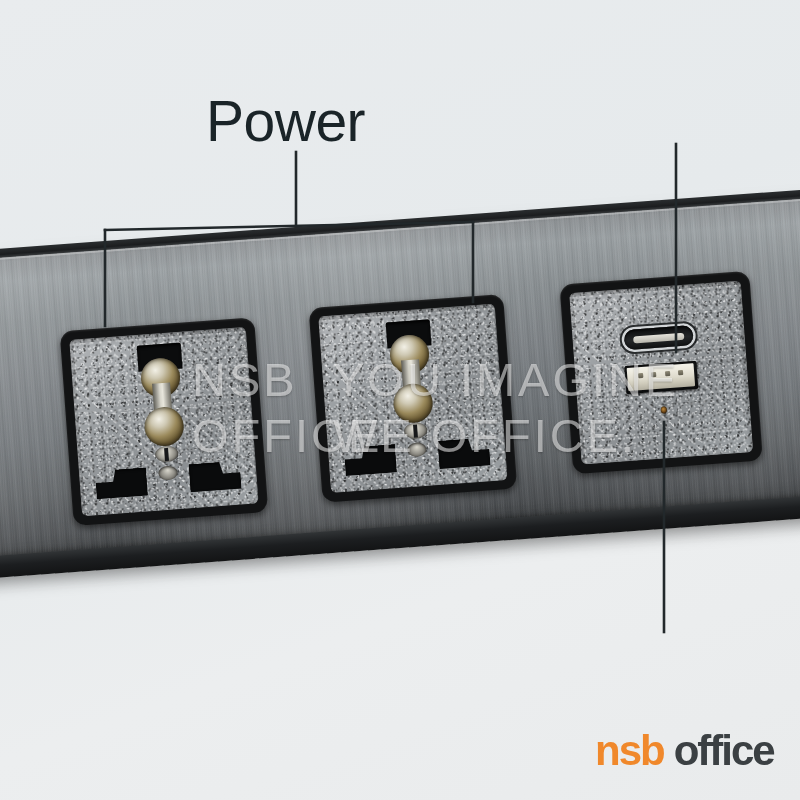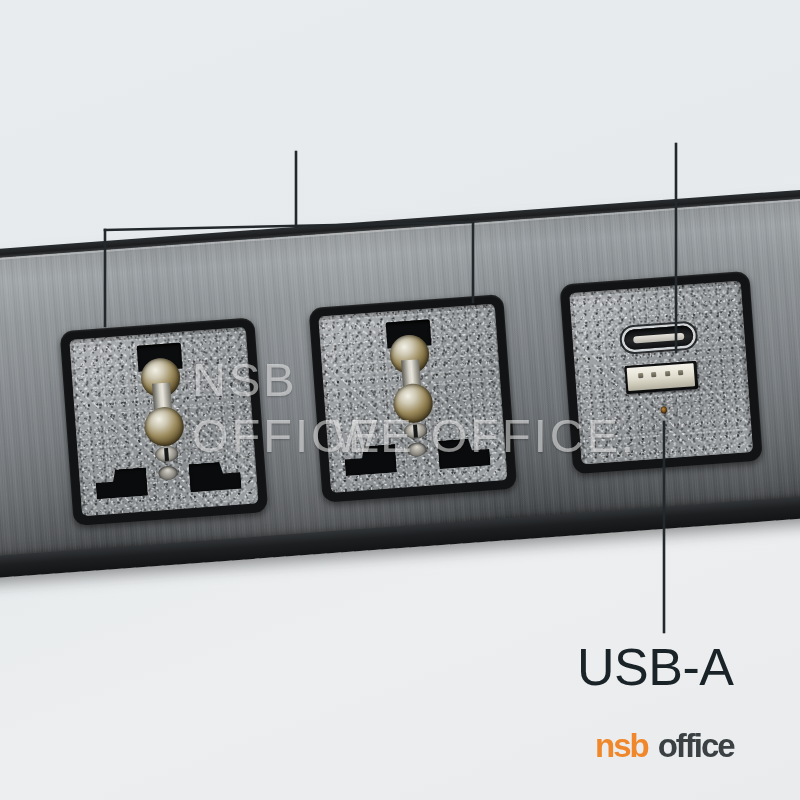--- a/index.html
+++ b/index.html
@@ -301,21 +301,21 @@
   }
   #label-power { left: 206px; top: 88px;  font-size: 57px; }
   #label-usbc  { left: 591px; top: 78px;  font-size: 52px; }
   #label-usba  { left: 577px; top: 637px; font-size: 52px; }
 
   
   #logo {
     position: absolute;
     left: 595px;
     top: 727px;
-    font-size: 33px;
+    font-size: 42px;
     font-weight: 700;
     letter-spacing: -2px;
     white-space: nowrap;
   }
   #logo .nsb    { color: #F0882B; }
   #logo .office { color: #3b4043; margin-left: 10px; font-weight: 600; }
 </style>
 </head>
 <body>
 
@@ -372,39 +372,40 @@
             </div>
           </div>
         </div>
         <div class="usb-led"></div>
       </div>
     </div>
   </div>
 
   <div class="wm wm-left wm-l1">NSB</div>
   <div class="wm wm-left wm-l2">OFFICE</div>
+  <div class="wm wm-right wm-l1">YOU IMAGINE</div>
   <div class="wm wm-right wm-l2">WE OFFICE.</div>
 
   <svg class="callout-svg" viewBox="0 0 800 800">
 
     <g stroke="#22282b" stroke-width="2.6" fill="none" stroke-linecap="square">
       <path d="M105,230 L473,222"></path>
       <path d="M105,230 L105,326"></path>
       <path d="M473,222 L473,302"></path>
       <path d="M296,226 L296,152"></path>
     </g>
 
     <g stroke="#22282b" stroke-width="2.6" fill="none" stroke-linecap="square">
       <path d="M676,144 L676,352"></path>
     </g>
 
     <g stroke="#22282b" stroke-width="2.6" fill="none" stroke-linecap="square">
       <path d="M664,422 L664,632"></path>
     </g>
   </svg>
 
-  <div class="label" id="label-usba">USB-A</div>
+  <div class="label" id="label-power">Power</div>
 
   <div id="logo">
     <span class="nsb">nsb</span><span class="office">office</span>
   </div>
 
 </div>
 
 </body></html>

